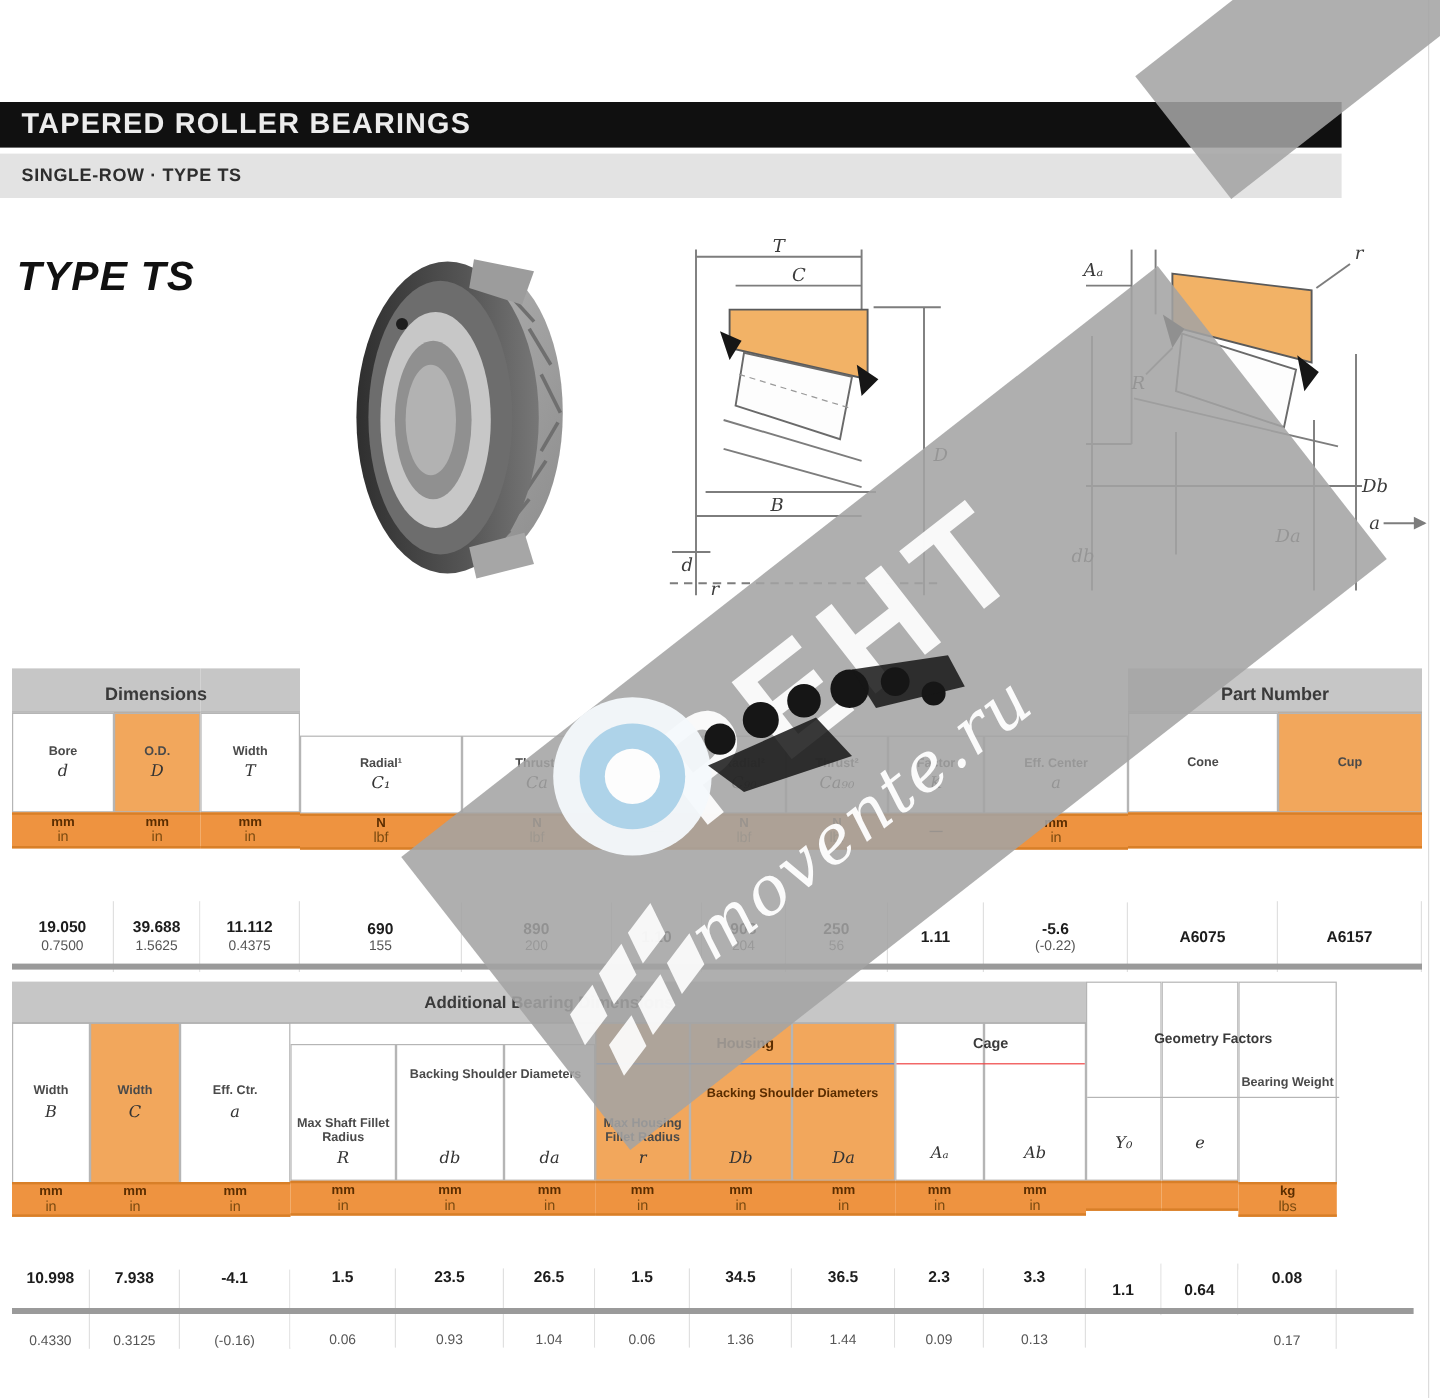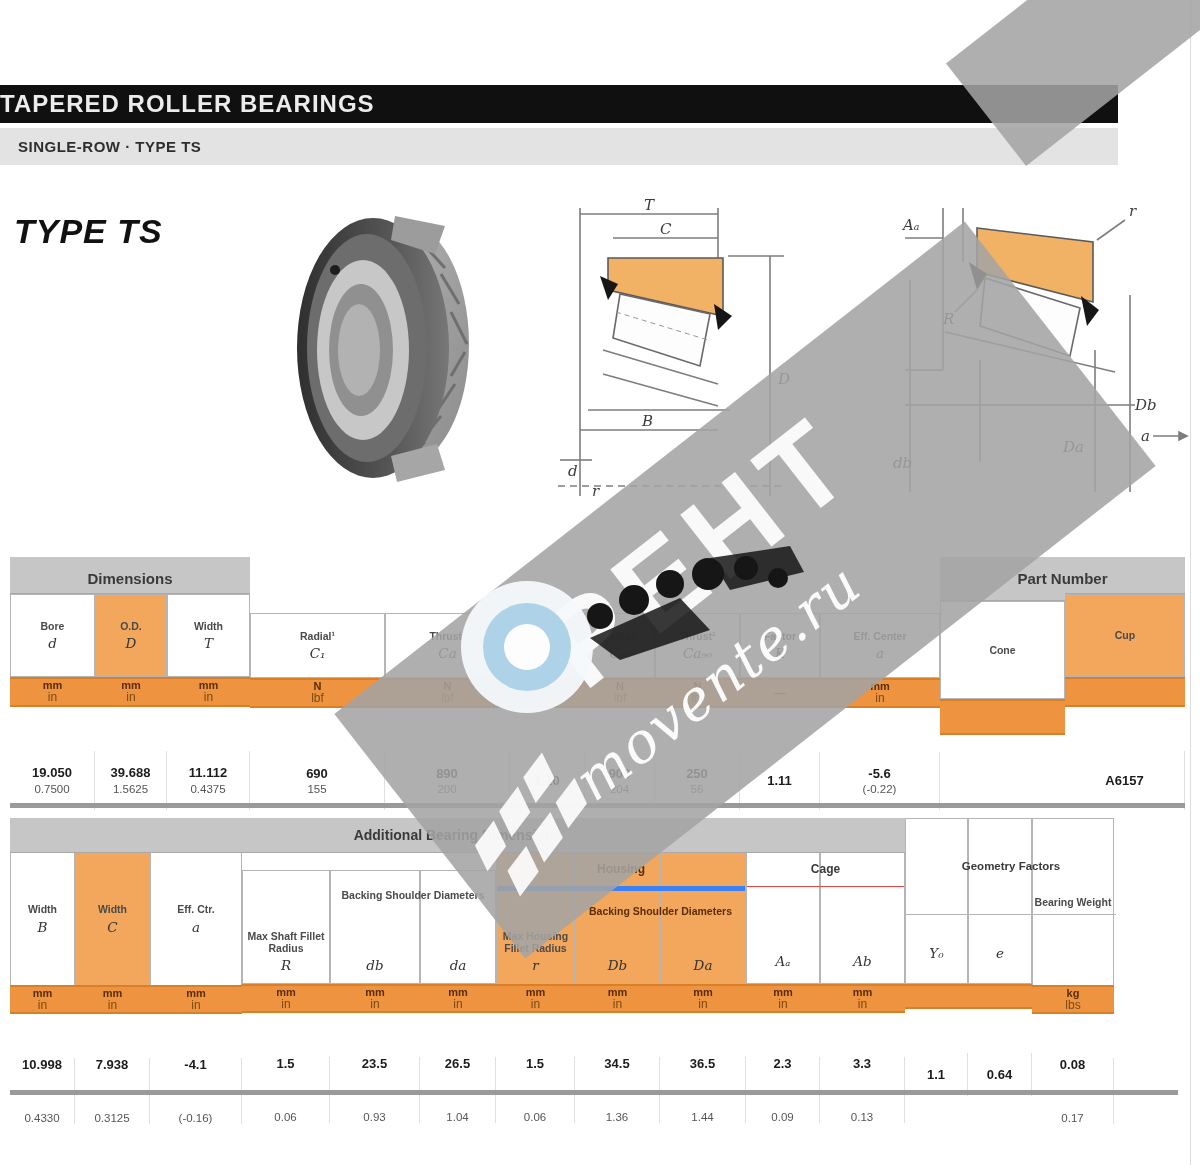--- a/index.html
+++ b/index.html
@@ -2,21 +2,21 @@
 <html><head>
 <meta charset="utf-8">
 <style>
   html,body{margin:0;padding:0;background:#ffffff;}
   #page{position:relative;width:1200px;height:1165px;background:#fff;overflow:hidden;
         font-family:"Liberation Sans", sans-serif;color:#222;}
   .abs{position:absolute;}
 
   
   #black-bar{left:0;top:85px;width:1118px;height:38px;background:#101010;display:flex;align-items:center;}
-  #black-bar .ttl{color:#ececec;font-weight:bold;font-size:24px;letter-spacing:1px;
+  #black-bar .ttl{color:#ececec;font-weight:bold;font-size:24px;letter-spacing:1px;padding-left:18px;
                   font-family:"Liberation Sans", sans-serif;}
   #sub-bar{left:0;top:128px;width:1118px;height:37px;background:#e3e3e3;display:flex;align-items:center;}
   #sub-bar .sttl{color:#2e2e2e;font-weight:bold;font-size:15px;letter-spacing:.5px;padding-left:18px;}
   #type-ts{left:14px;top:212px;font-size:34px;font-weight:bold;font-style:italic;color:#111;letter-spacing:1px;}
   #right-edge{left:1190px;top:0;width:1px;height:1165px;background:#dcdcdc;}
 
   
   .tbl{display:flex;flex-direction:row;align-items:stretch;}
   .col{display:flex;flex-direction:column;}
   .band{height:43px;}
@@ -334,20 +334,23 @@
         </div>
     </div>
     <div class="col" style="width:125px">
       <div class="band gray"></div>
       <div class="hcell">
           <span class="hlbl">Cone</span>
         </div>
       <div class="ucell">
           <span class="umm"></span>
         </div>
+      <div class="dcell">
+          <span class="vt">A6075</span>
+        </div>
     </div>
     <div class="col" style="width:120px">
       <div class="band gray"></div>
       <div class="hcell orange">
           <span class="hlbl">Cup</span>
         </div>
       <div class="ucell">
           <span class="umm"></span>
         </div>
       <div class="dcell">
@@ -568,21 +571,21 @@
           <span class="uin">lbs</span>
         </div>
       <div class="dcell">
           <span class="vt">0.08</span>
           <span class="vb">0.17</span>
         </div>
     </div>
 
     <div class="ovl" style="left:0;top:0;width:895px;height:34px;font-size:14px;background:#c6c6c6;border-bottom:1px solid #a9a9a9;">Additional Bearing Dimensions</div>
     <div class="ovl" style="left:322px;top:60px;width:162px;height:34px;font-size:10.5px;color:#4a4a4a;line-height:1.2;">Backing Shoulder Diameters</div>
-    <div class="ovl" style="left:487px;top:34px;width:248px;height:34px;font-size:12px;color:#5a2d00;border-bottom:5px solid #3b82f6;">Housing</div>
+    <div class="ovl" style="left:487px;top:34px;width:248px;height:34px;font-size:12px;color:#5a2d00;border-bottom:1px solid #3b82f6;">Housing</div>
     <div class="ovl" style="left:567px;top:76px;width:167px;height:34px;font-size:10.5px;color:#5a2d00;line-height:1.2;">Backing Shoulder Diameters</div>
     <div class="ovl" style="left:737px;top:34px;width:157px;height:34px;font-size:12px;border-bottom:1px solid #ef4444;">Cage</div>
     <div class="ovl" style="left:896px;top:0;width:210px;height:96px;font-size:11.5px;border-bottom:1px solid #b5b5b5;line-height:1.25;">Geometry Factors</div>
     <div class="abs rule" style="left:0;top:272px;width:1168px;height:5px;"></div>
   </div>
 
   <div class="abs wm-band" id="wm-corner"></div>
   <div class="abs wm-band" id="wm-main">
     <div class="wm-on-band" id="wm-brand">РЕНТ</div>
     <div class="wm-on-band" id="wm-site">movente.ru</div>

